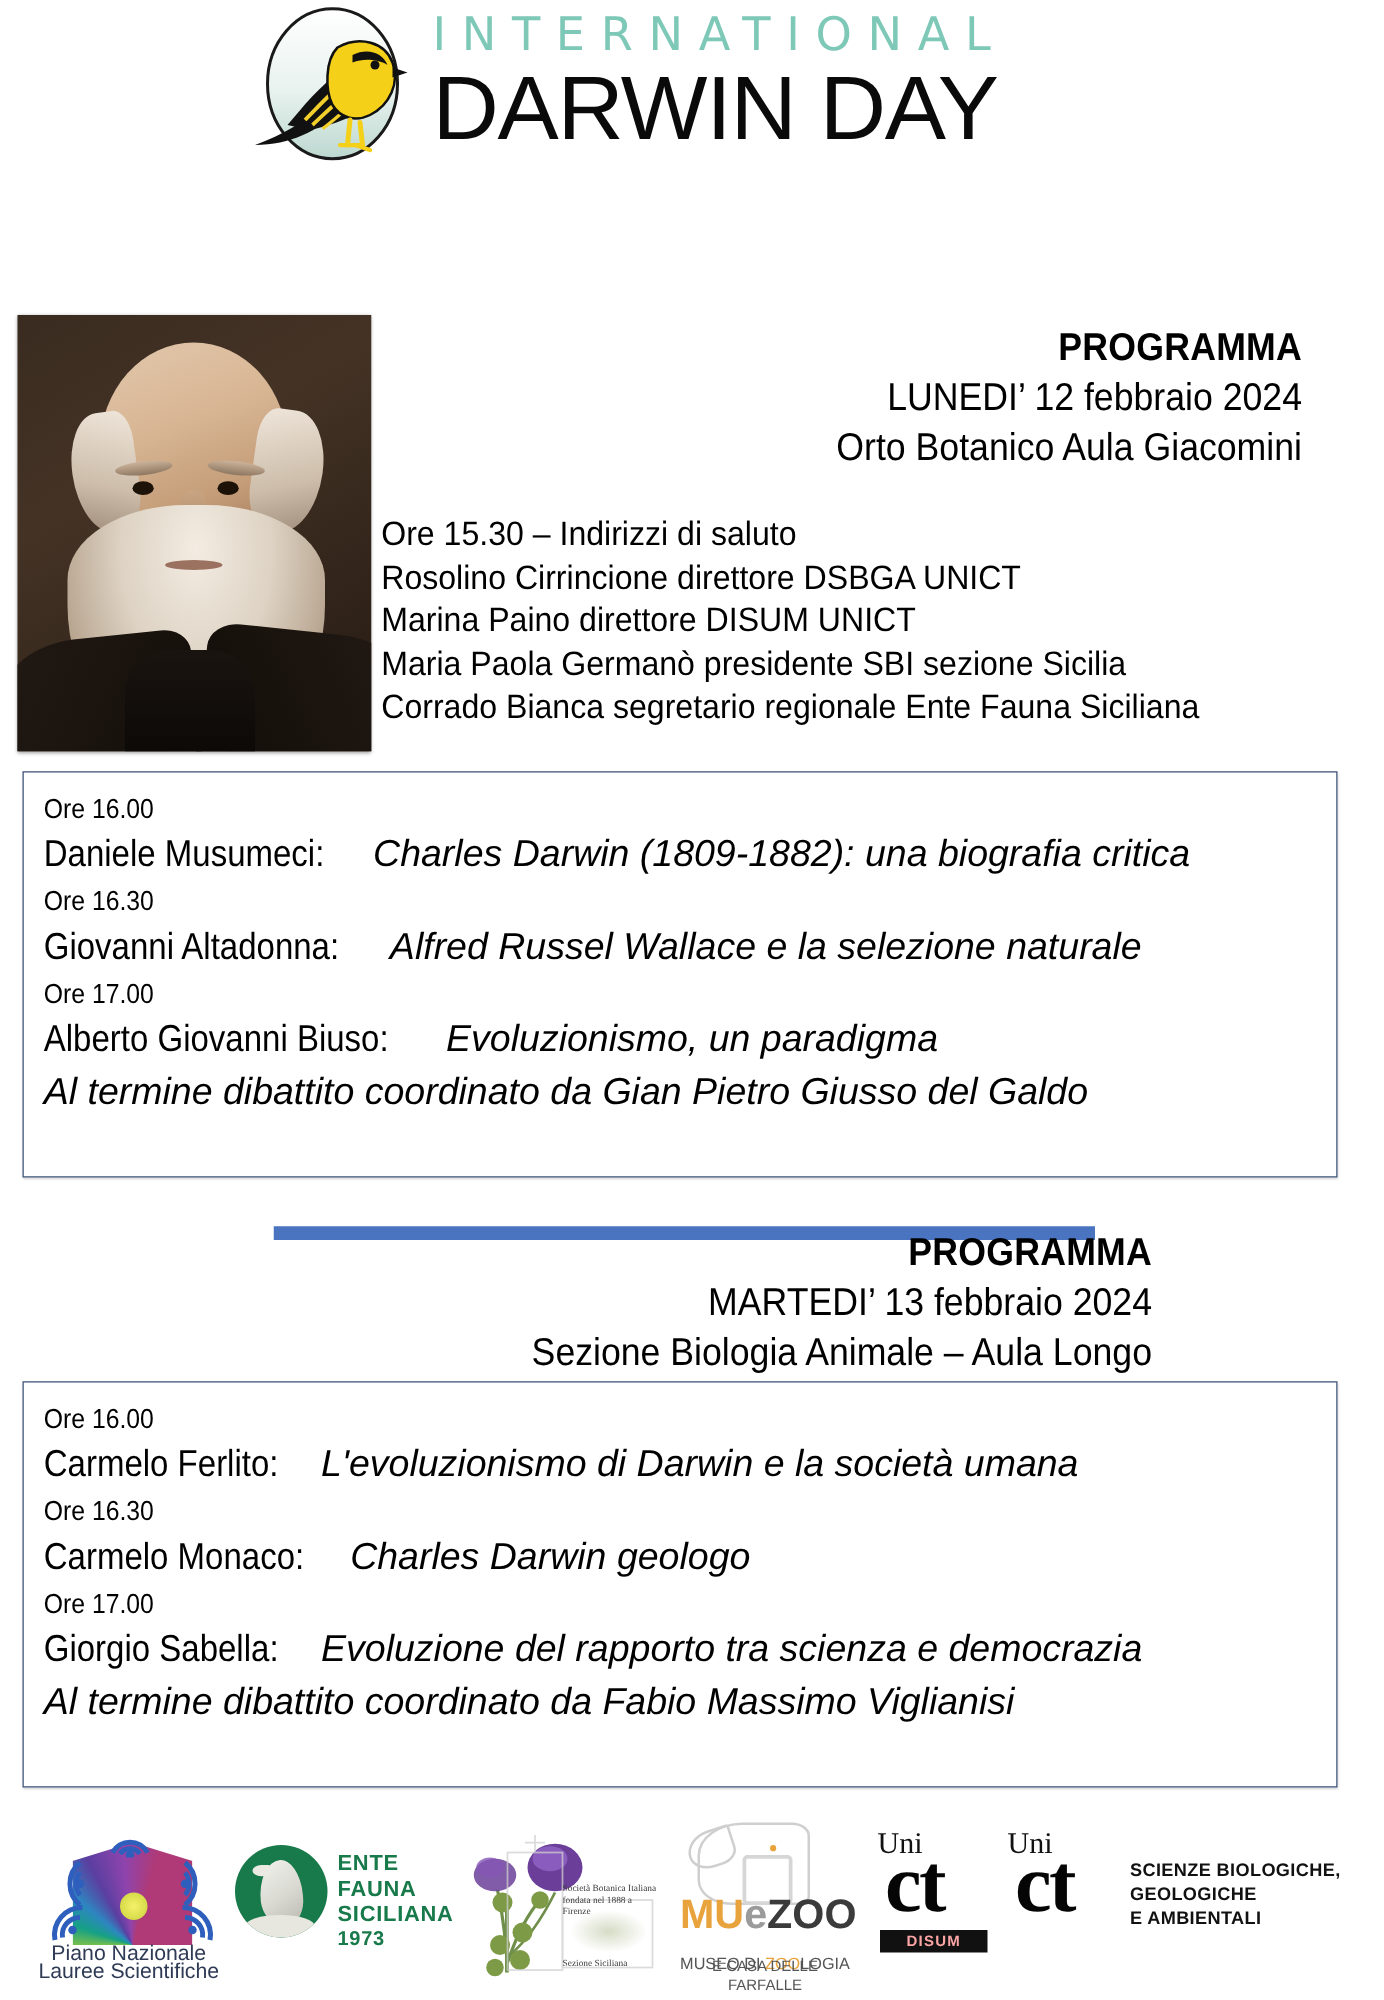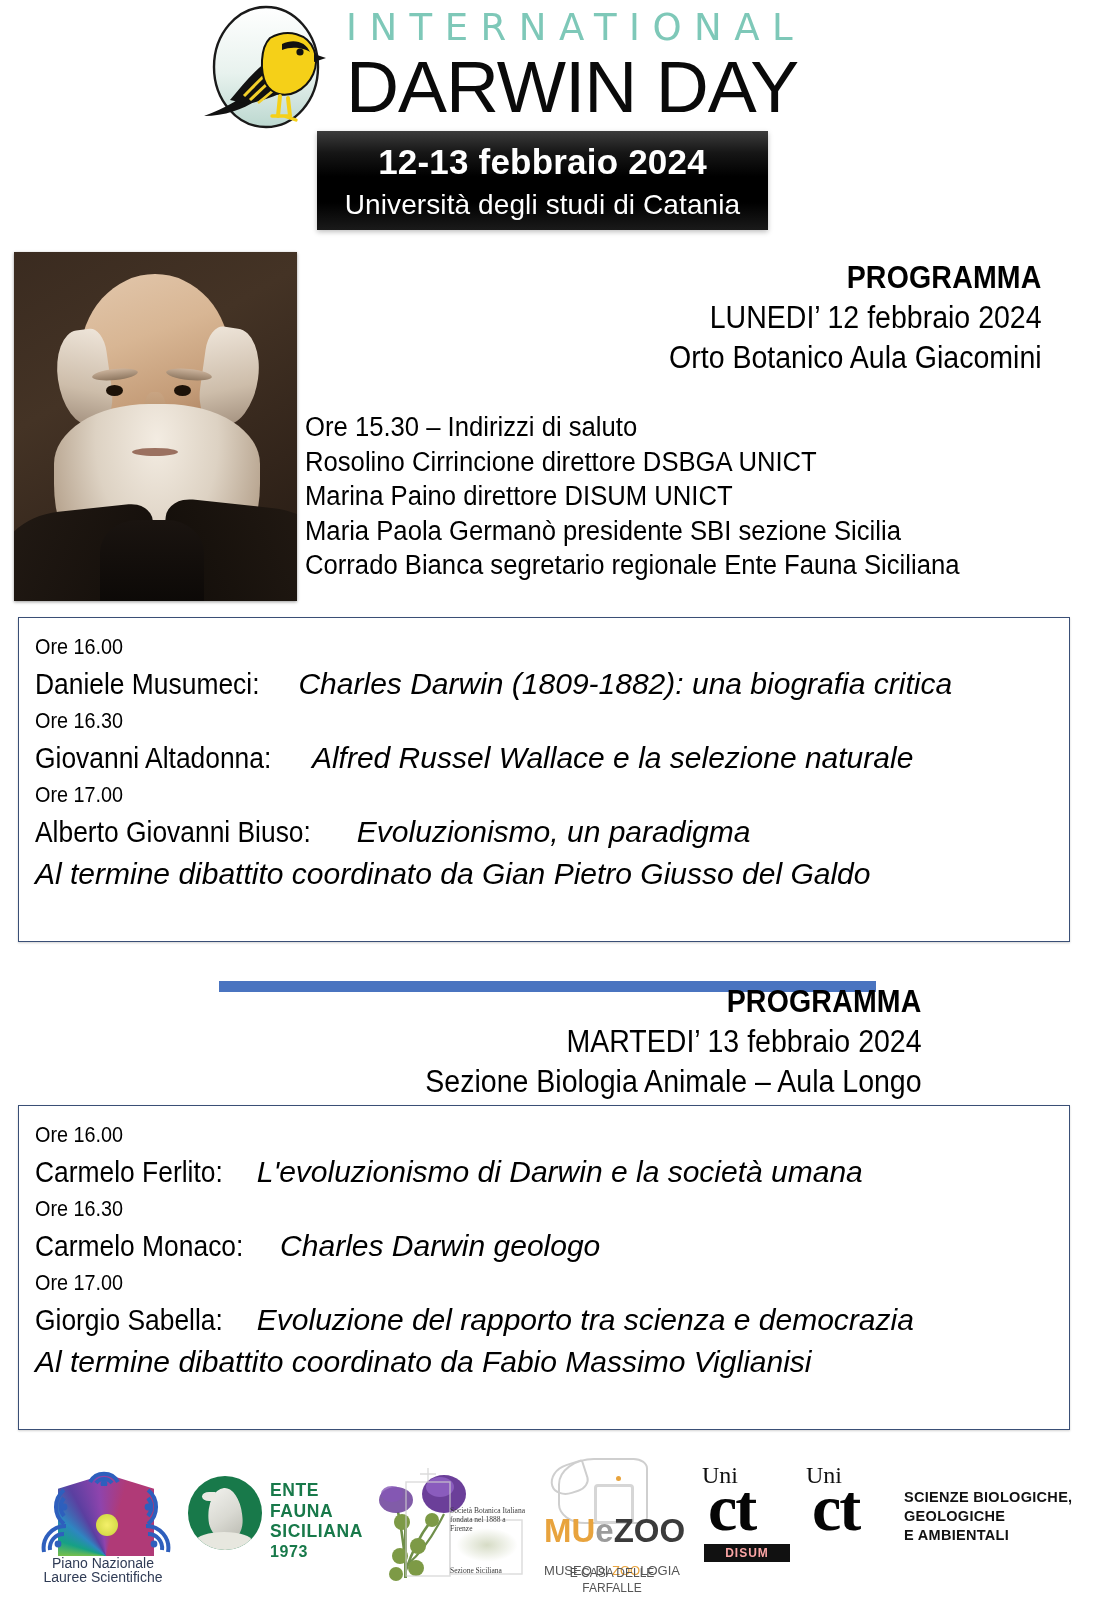--- a/index.html
+++ b/index.html
@@ -152,21 +152,21 @@
     background:
       conic-gradient(from 200deg at 50% 100%,
         #c9382a 0deg,#dd7a1e 22deg,#e8c51c 44deg,#8cc63f 66deg,
         #16a085 88deg,#2e86c1 110deg,#5b3fa0 132deg,#8e44ad 154deg,#b03a77 176deg);
       clip-path:polygon(0% 18%,50% 0%,100% 18%,100% 100%,0% 100%);
   }
   .pnls-core{position:absolute;left:68px;top:58px;width:22px;height:22px;border-radius:50%;
     background:radial-gradient(#f4f06a,#c9d23a);}
   .pnls-cap{
     position:absolute;left:0;top:100px;width:150px;text-align:center;
-    font-family:"Liberation Sans",sans-serif;font-size:14px;line-height:14px;
+    font-family:"Liberation Sans",sans-serif;font-size:17px;line-height:14px;
     color:#2f3b55;font-weight:400;
   }
 
   
   #lg-efs{left:188px;top:30px;width:175px;height:100px;}
   .efs-circle{position:absolute;left:0;top:6px;width:74px;height:74px;border-radius:50%;
     background:#18794a;overflow:hidden;}
   .efs-bird{position:absolute;left:20px;top:12px;width:34px;height:52px;
     background:linear-gradient(150deg,#f2f2ee 0%,#d9d9d2 55%,#b9b9b0 100%);
     border-radius:55% 45% 40% 50%/60% 55% 40% 40%;transform:rotate(-6deg);}
@@ -250,24 +250,20 @@
         <path d="M84 92 L82 112 M92 94 L94 112" stroke="#f5d018" stroke-width="4" stroke-linecap="round"></path>
         <path d="M76 112 L92 112 M88 112 L100 116" stroke="#f5d018" stroke-width="3.4" stroke-linecap="round"></path>
       </svg>
       <div class="wordmark">
         <div class="intl">INTERNATIONAL</div>
         <div class="darwinday">DARWIN DAY</div>
       </div>
     </div>
   </div>
 
-  <div class="datebanner">
-    <div class="dateline1">12-13 febbraio 2024</div>
-    <div class="dateline2">Università degli studi di Catania</div>
-  </div>
 
   <div class="portrait">
     <div class="p-head"></div>
     <div class="p-hairL"></div>
     <div class="p-hairR"></div>
     <div class="p-brow p-browL"></div>
     <div class="p-brow p-browR"></div>
     <div class="p-eye p-eyeL"></div>
     <div class="p-eye p-eyeR"></div>
     <div class="p-nose"></div>

